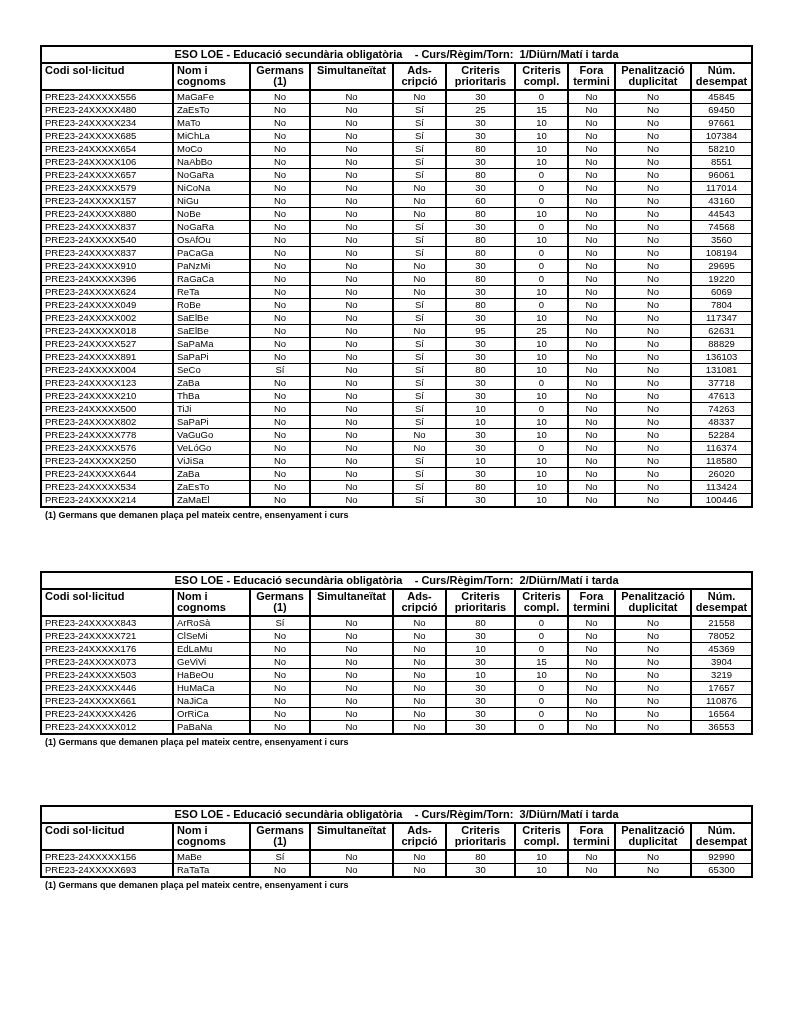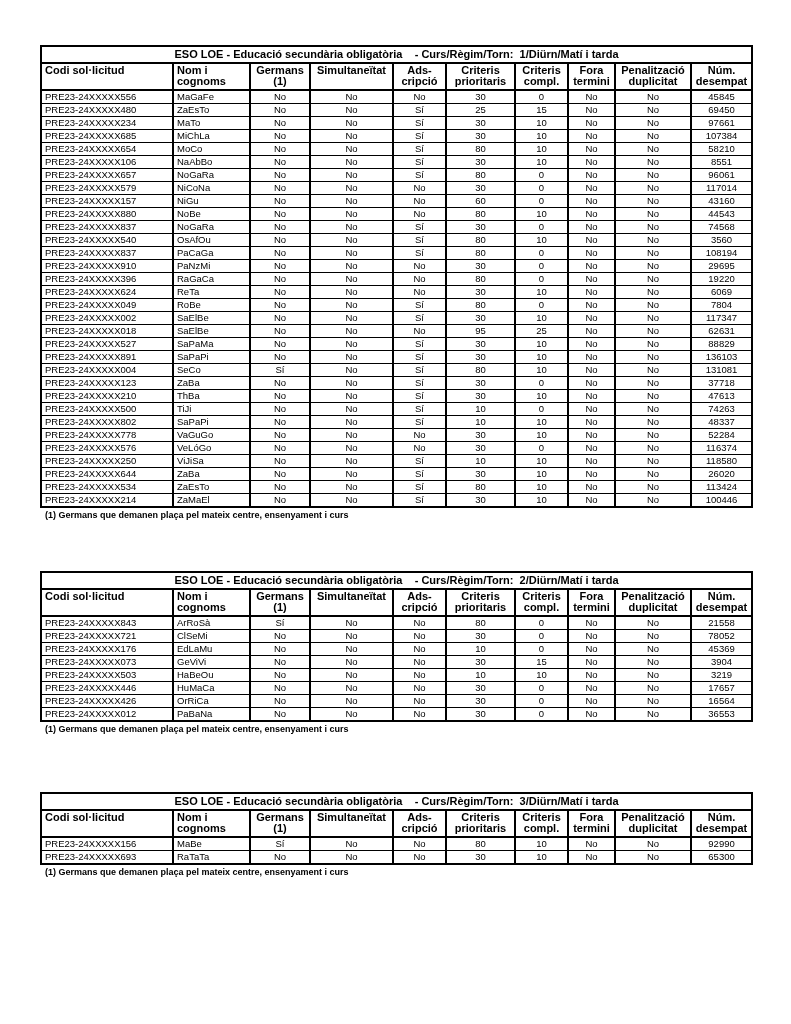--- a/index.html
+++ b/index.html
@@ -599,20 +599,32 @@
             <td class="c2">No</td>
             <td class="c3">No</td>
             <td class="c4">No</td>
             <td class="c5">30</td>
             <td class="c6">0</td>
             <td class="c7">No</td>
             <td class="c8">No</td>
             <td class="c9">17657</td>
           </tr>
           <tr>
+            <td class="c0">PRE23-24XXXXX661</td>
+            <td class="c1">NaJiCa</td>
+            <td class="c2">No</td>
+            <td class="c3">No</td>
+            <td class="c4">No</td>
+            <td class="c5">30</td>
+            <td class="c6">0</td>
+            <td class="c7">No</td>
+            <td class="c8">No</td>
+            <td class="c9">110876</td>
+          </tr>
+          <tr>
             <td class="c0">PRE23-24XXXXX426</td>
             <td class="c1">OrRiCa</td>
             <td class="c2">No</td>
             <td class="c3">No</td>
             <td class="c4">No</td>
             <td class="c5">30</td>
             <td class="c6">0</td>
             <td class="c7">No</td>
             <td class="c8">No</td>
             <td class="c9">16564</td>

